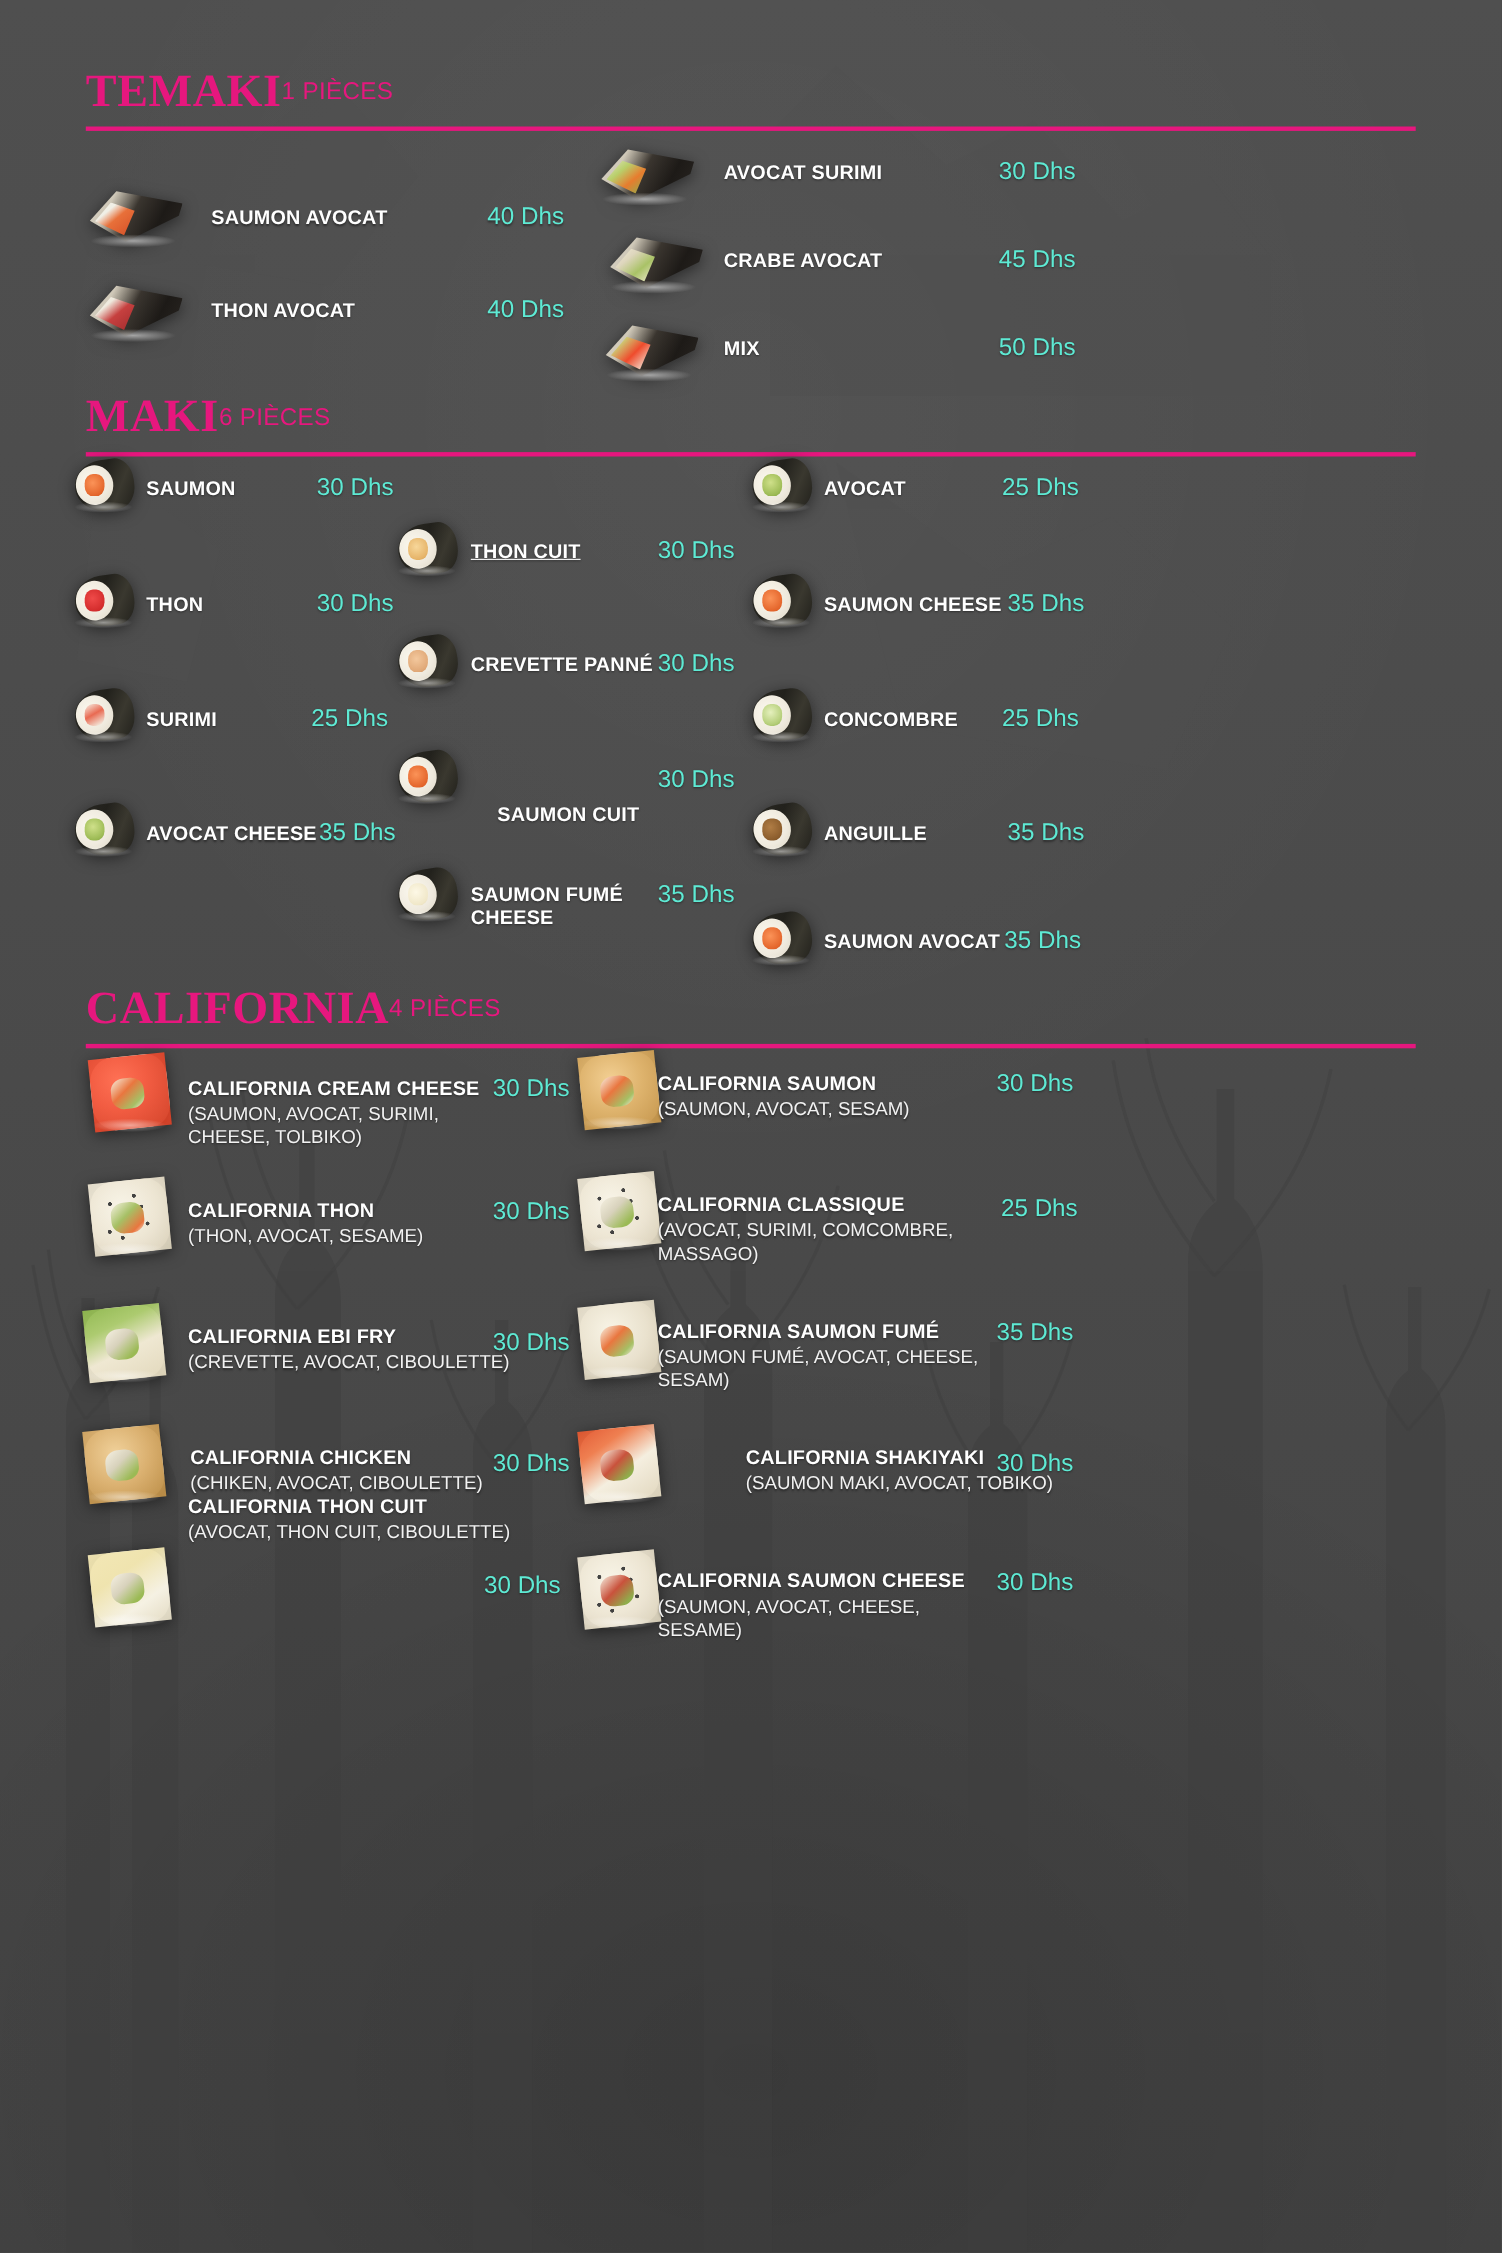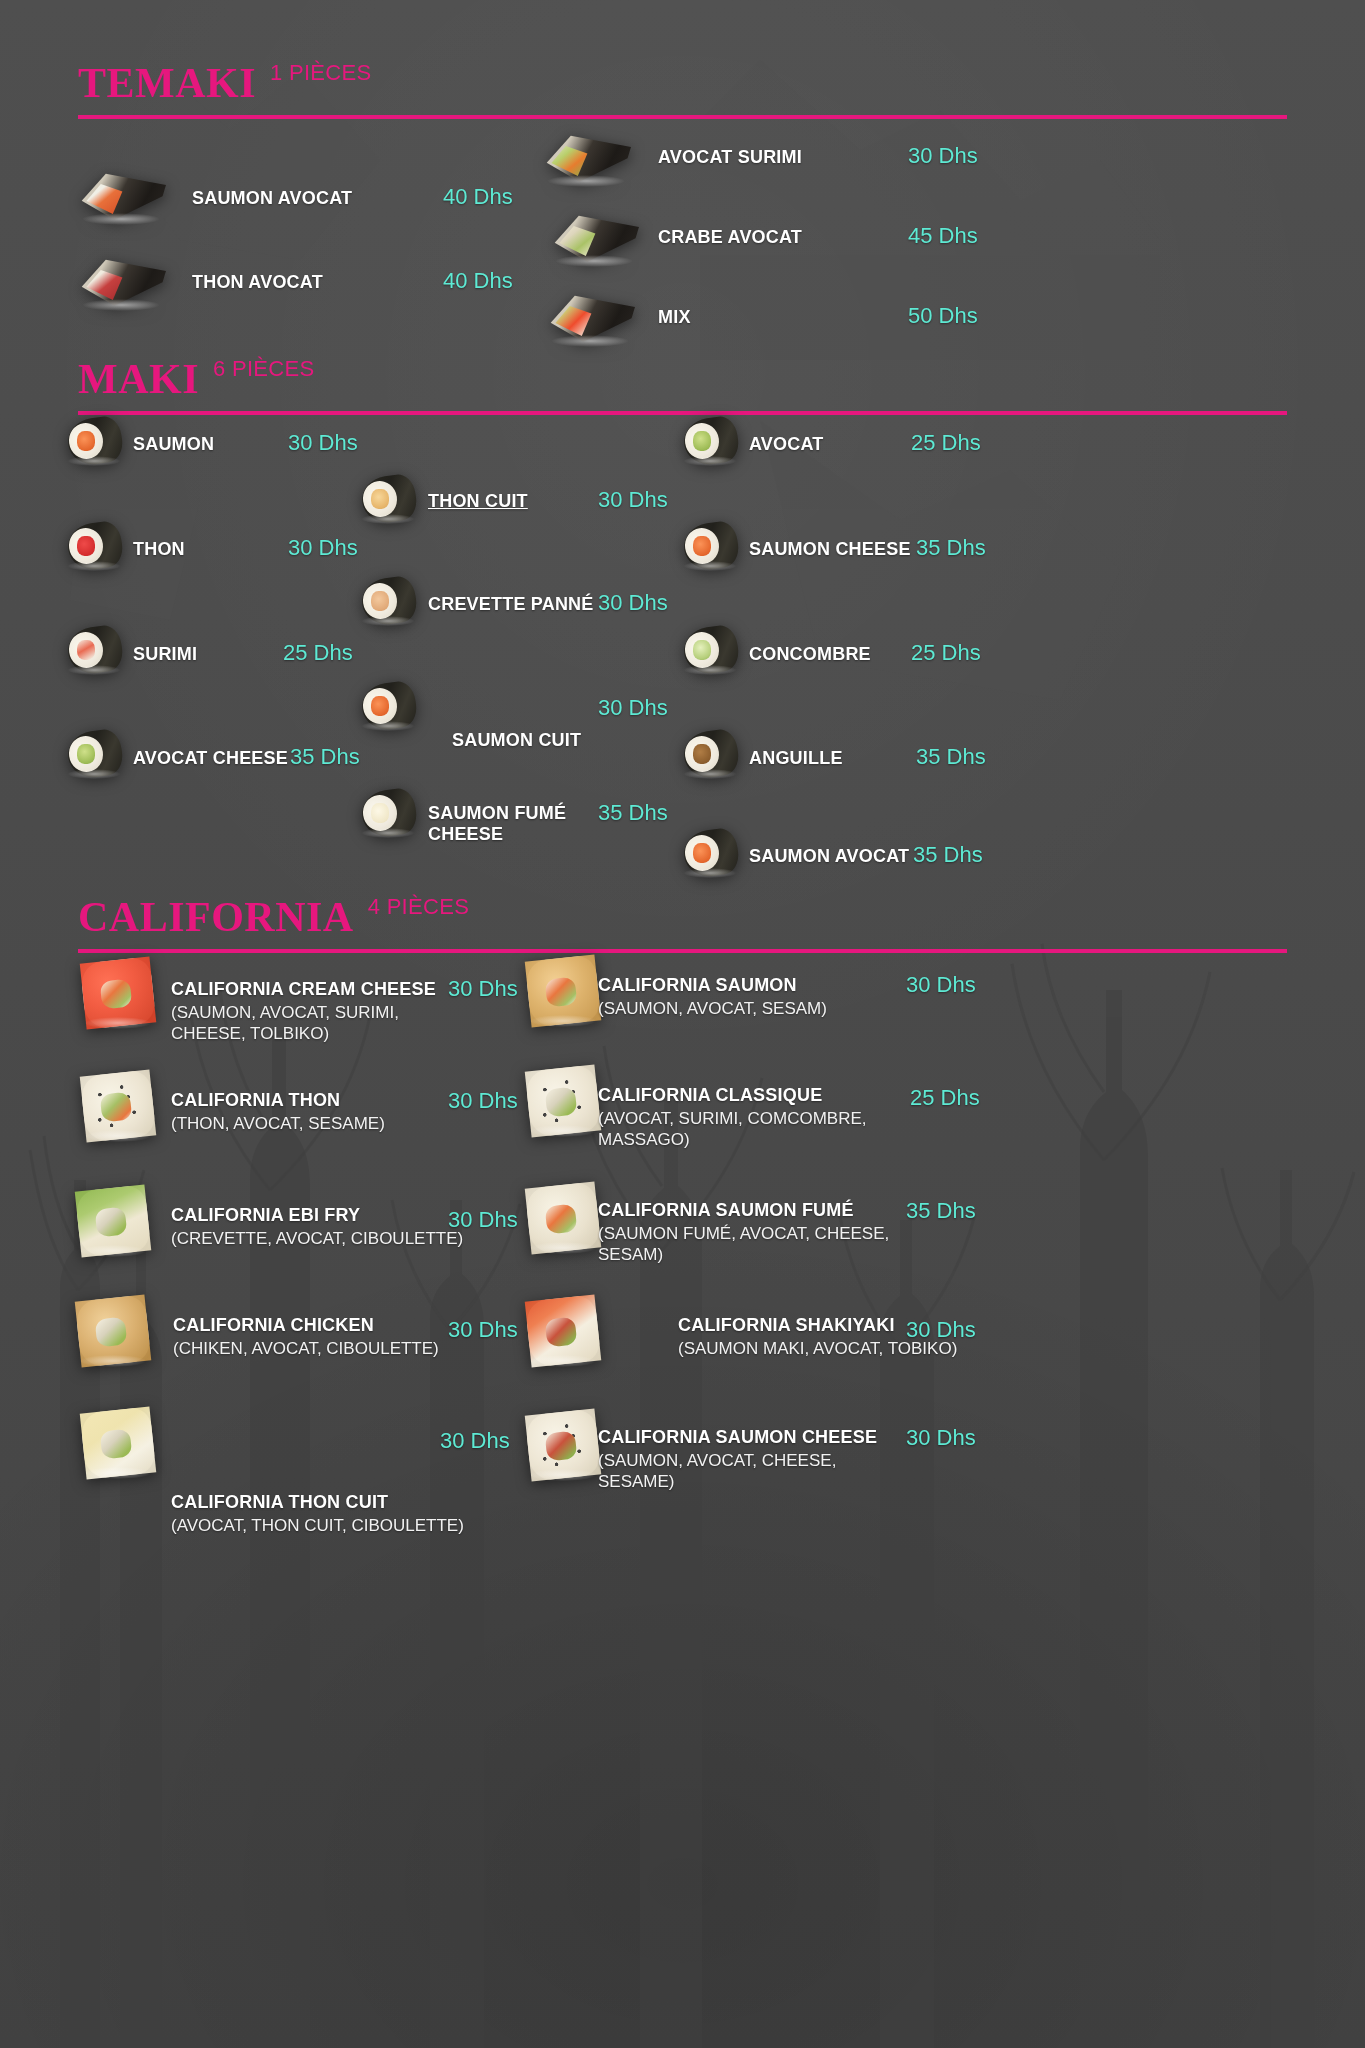--- a/index.html
+++ b/index.html
@@ -31,22 +31,21 @@
     z-index: 2;
     width: 1365px;
     height: 2048px;
     padding: 0 78px;
   }
 
   
   .section-head { position: relative; }
   .section-title-row {
     display: flex;
-    align-items: flex-start;
-    gap: 14px;
+    align-items: center;
   }
   .section-title {
     font-family: "Liberation Serif", serif;
     font-weight: 700;
     font-size: 42px;
     letter-spacing: .5px;
     color: #e6177e;
     line-height: 1;
   }
   .section-pieces {
@@ -458,21 +457,21 @@
     <div class="item-desc" style="margin-top:2px;">(CHIKEN, AVOCAT, CIBOULETTE)</div>
   </div>
   <div class="item-price abs" style="left:448px; top:1317px;">30 Dhs</div>
 
   <div class="sushi cali abs" style="left:83px; top:1410px;">
     <div class="body"></div>
       <div class="coat tofu"></div>
       <div class="inner c"></div>
       <div class="glow"></div>
   </div>
-  <div class="abs" style="left:171px; top:1492px; width:300px;">
+  <div class="abs" style="left:171px; top:1359px; width:300px;">
     <div class="item-name" style="white-space:normal;">CALIFORNIA THON CUIT</div>
     <div class="item-desc" style="margin-top:2px;">(AVOCAT, THON CUIT, CIBOULETTE)</div>
   </div>
   <div class="item-price abs" style="left:440px; top:1428px;">30 Dhs</div>
 
   <div class="sushi cali abs" style="left:528px; top:958px;">
     <div class="body"></div>
       <div class="coat panko"></div>
       <div class="inner a"></div>
       <div class="glow"></div>

